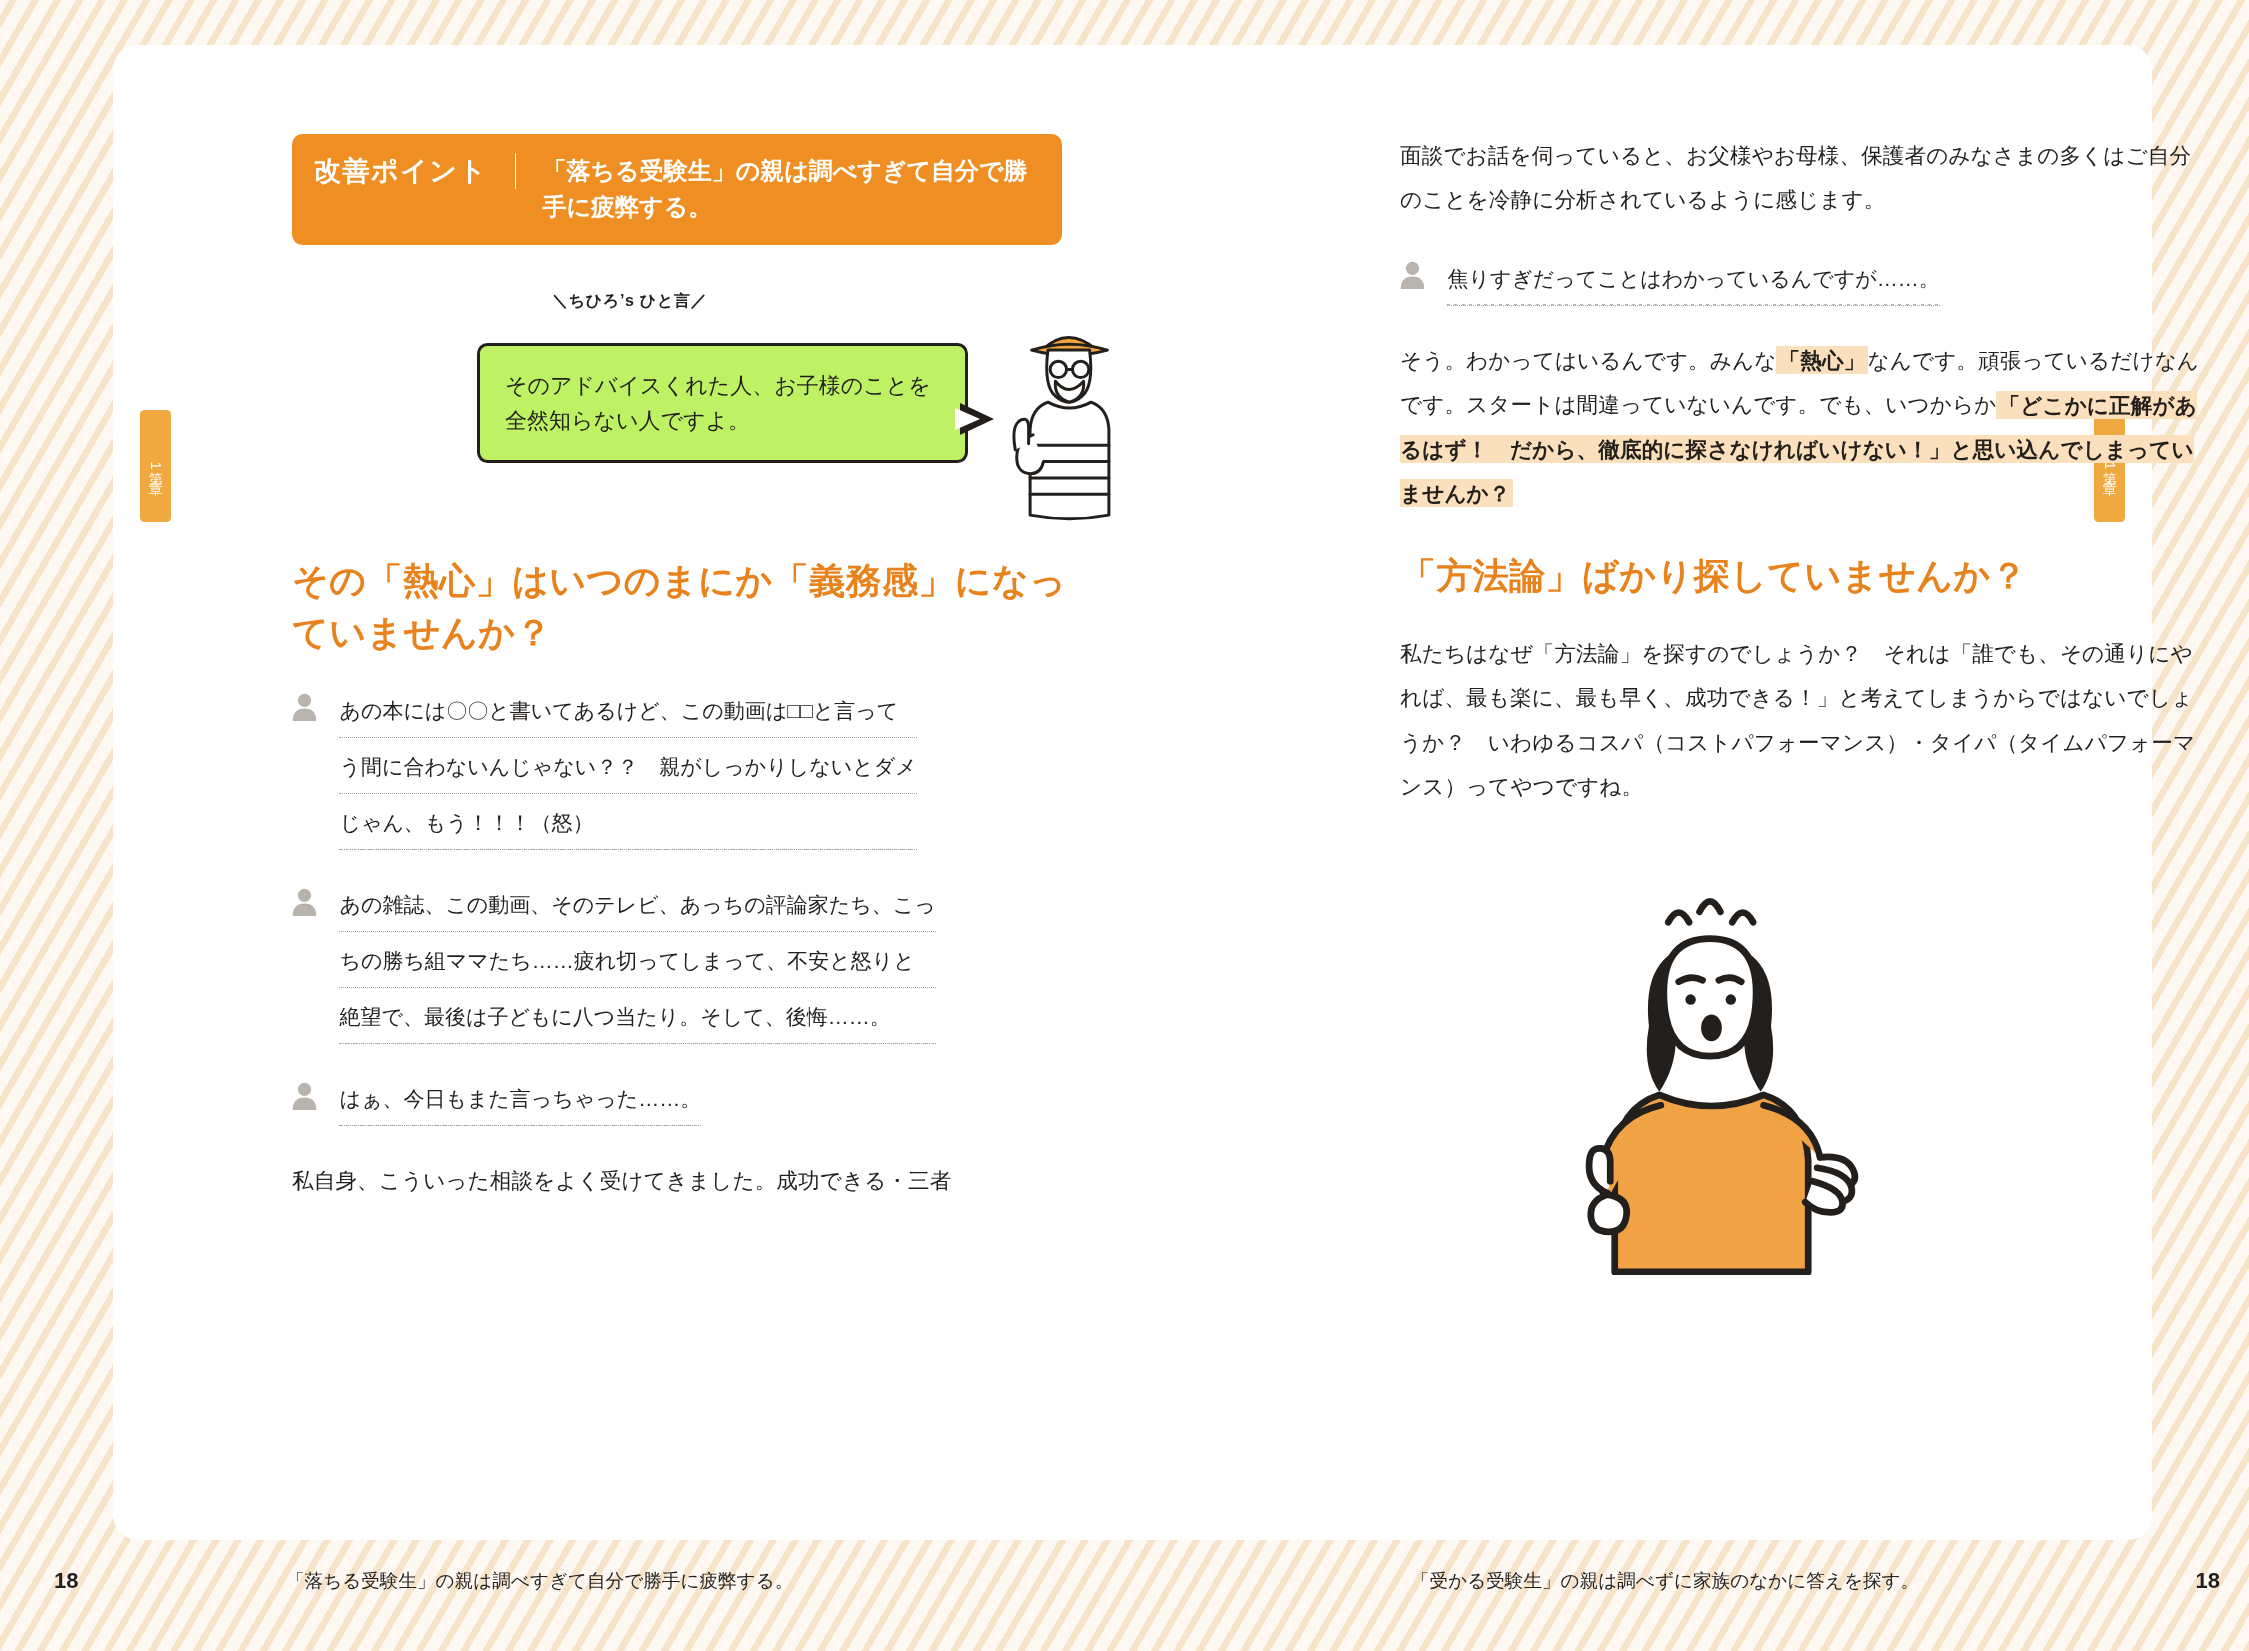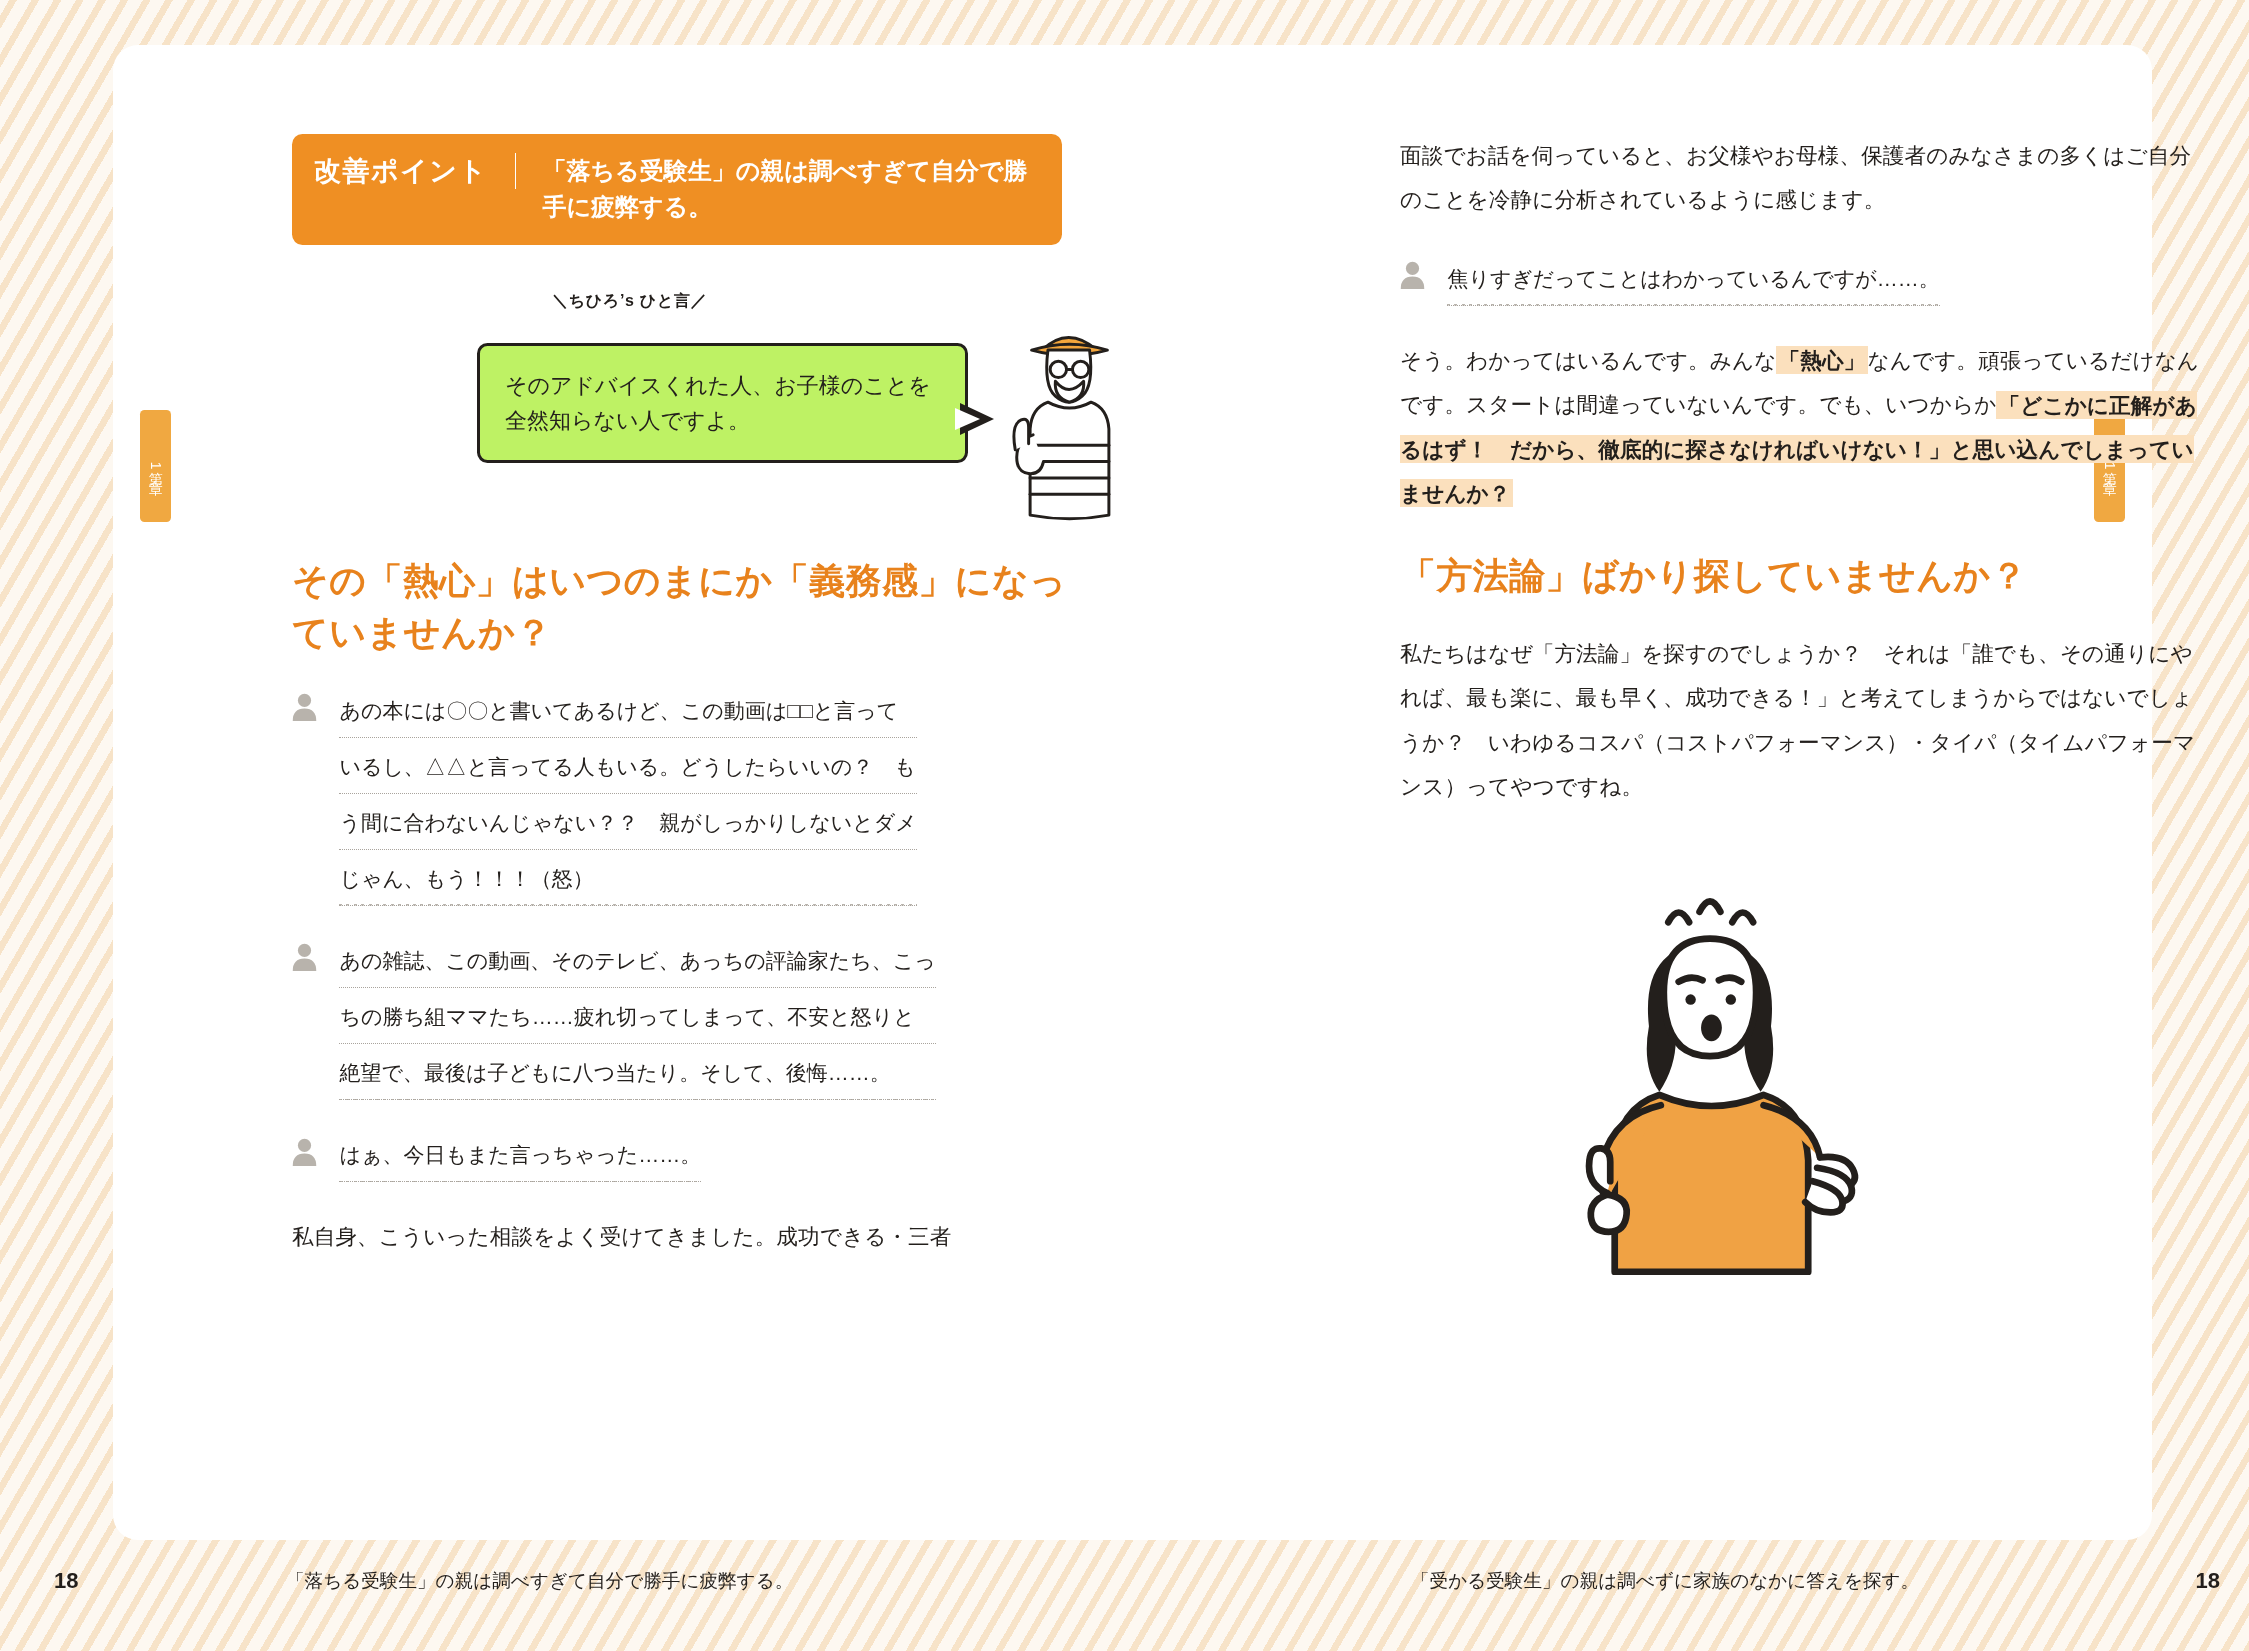--- a/index.html
+++ b/index.html
@@ -297,21 +297,20 @@
 
     <div class="quote">
       <span class="person-icon">
         <svg width="25" height="28" viewBox="0 0 34 38">
             <circle cx="17" cy="10" r="9" fill="#b8b3ac"></circle>
             <path d="M1 38 q0 -17 16 -17 q16 0 16 17z" fill="#b8b3ac"></path>
           </svg>
       </span>
       <div class="quote-text">
         <p>あの本には〇〇と書いてあるけど、この動画は□□と言って</p>
-        <p>いるし、△△と言ってる人もいる。どうしたらいいの？　も</p>
         <p>う間に合わないんじゃない？？　親がしっかりしないとダメ</p>
         <p>じゃん、もう！！！（怒）</p>
       </div>
     </div>
 
     <div class="quote">
       <span class="person-icon">
         <svg width="25" height="28" viewBox="0 0 34 38">
             <circle cx="17" cy="10" r="9" fill="#b8b3ac"></circle>
             <path d="M1 38 q0 -17 16 -17 q16 0 16 17z" fill="#b8b3ac"></path>

